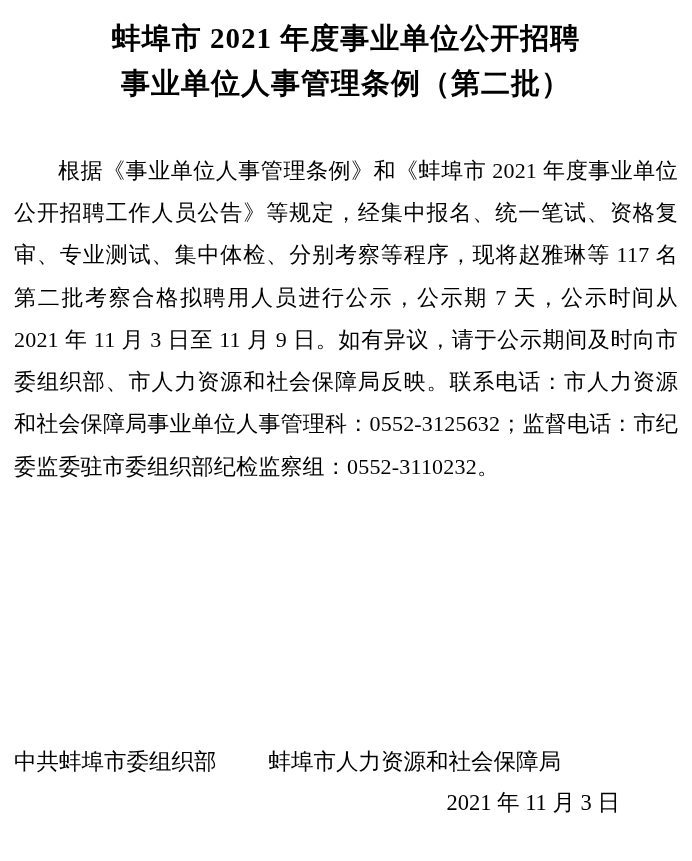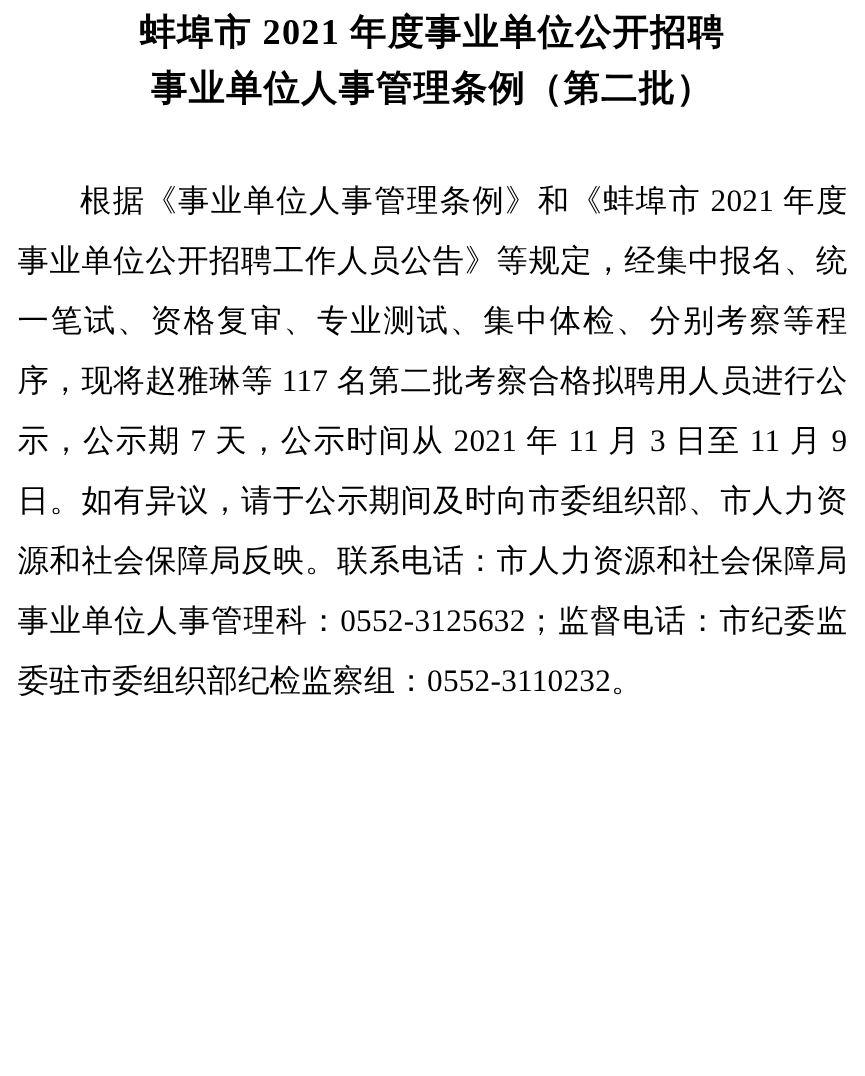--- a/index.html
+++ b/index.html
@@ -16,35 +16,35 @@
   }
   .page {
     width: 692px;
     height: 861px;
     box-sizing: border-box;
     padding: 0 10px;
     position: relative;
   }
   .title-block {
     text-align: center;
-    padding-top: 4px;
+    padding-top: 16px;
   }
   .title-line {
     font-size: 29px;
     font-weight: bold;
     letter-spacing: 1px;
     line-height: 1.55;
     font-family: "Liberation Serif", "DejaVu Serif", serif;
   }
   .body-block {
     margin-top: 44px;
     padding: 0 4px;
   }
   .body-para {
-    font-size: 25px;
+    font-size: 22px;
     line-height: 1.92;
     text-align: justify;
     text-align-last: left;
     text-justify: inter-ideograph;
     text-indent: 2em;
     letter-spacing: 0.2px;
   }
   .signature-block {
     position: absolute;
     left: 10px;
@@ -82,14 +82,22 @@
 
   <div class="title-block">
     <div class="title-line">蚌埠市 2021 年度事业单位公开招聘</div>
     <div class="title-line">事业单位人事管理条例（第二批）</div>
   </div>
 
   <div class="body-block">
     <p class="body-para">根据《事业单位人事管理条例》和《蚌埠市 2021 年度事业单位公开招聘工作人员公告》等规定，经集中报名、统一笔试、资格复审、专业测试、集中体检、分别考察等程序，现将赵雅琳等 117 名第二批考察合格拟聘用人员进行公示，公示期 7 天，公示时间从 2021 年 11 月 3 日至 11 月 9 日。如有异议，请于公示期间及时向市委组织部、市人力资源和社会保障局反映。联系电话：市人力资源和社会保障局事业单位人事管理科：0552-3125632；监督电话：市纪委监委驻市委组织部纪检监察组：0552-3110232。</p>
   </div>
 
+  <div class="signature-block">
+    <div class="sig-row">
+      <span class="sig-left">中共蚌埠市委组织部</span>
+      <span class="sig-gap"></span>
+      <span class="sig-right">蚌埠市人力资源和社会保障局</span>
+    </div>
+    <div class="date-row">2021 年 11 月  3 日</div>
+  </div>
 
 </div>
 
 </body></html>

